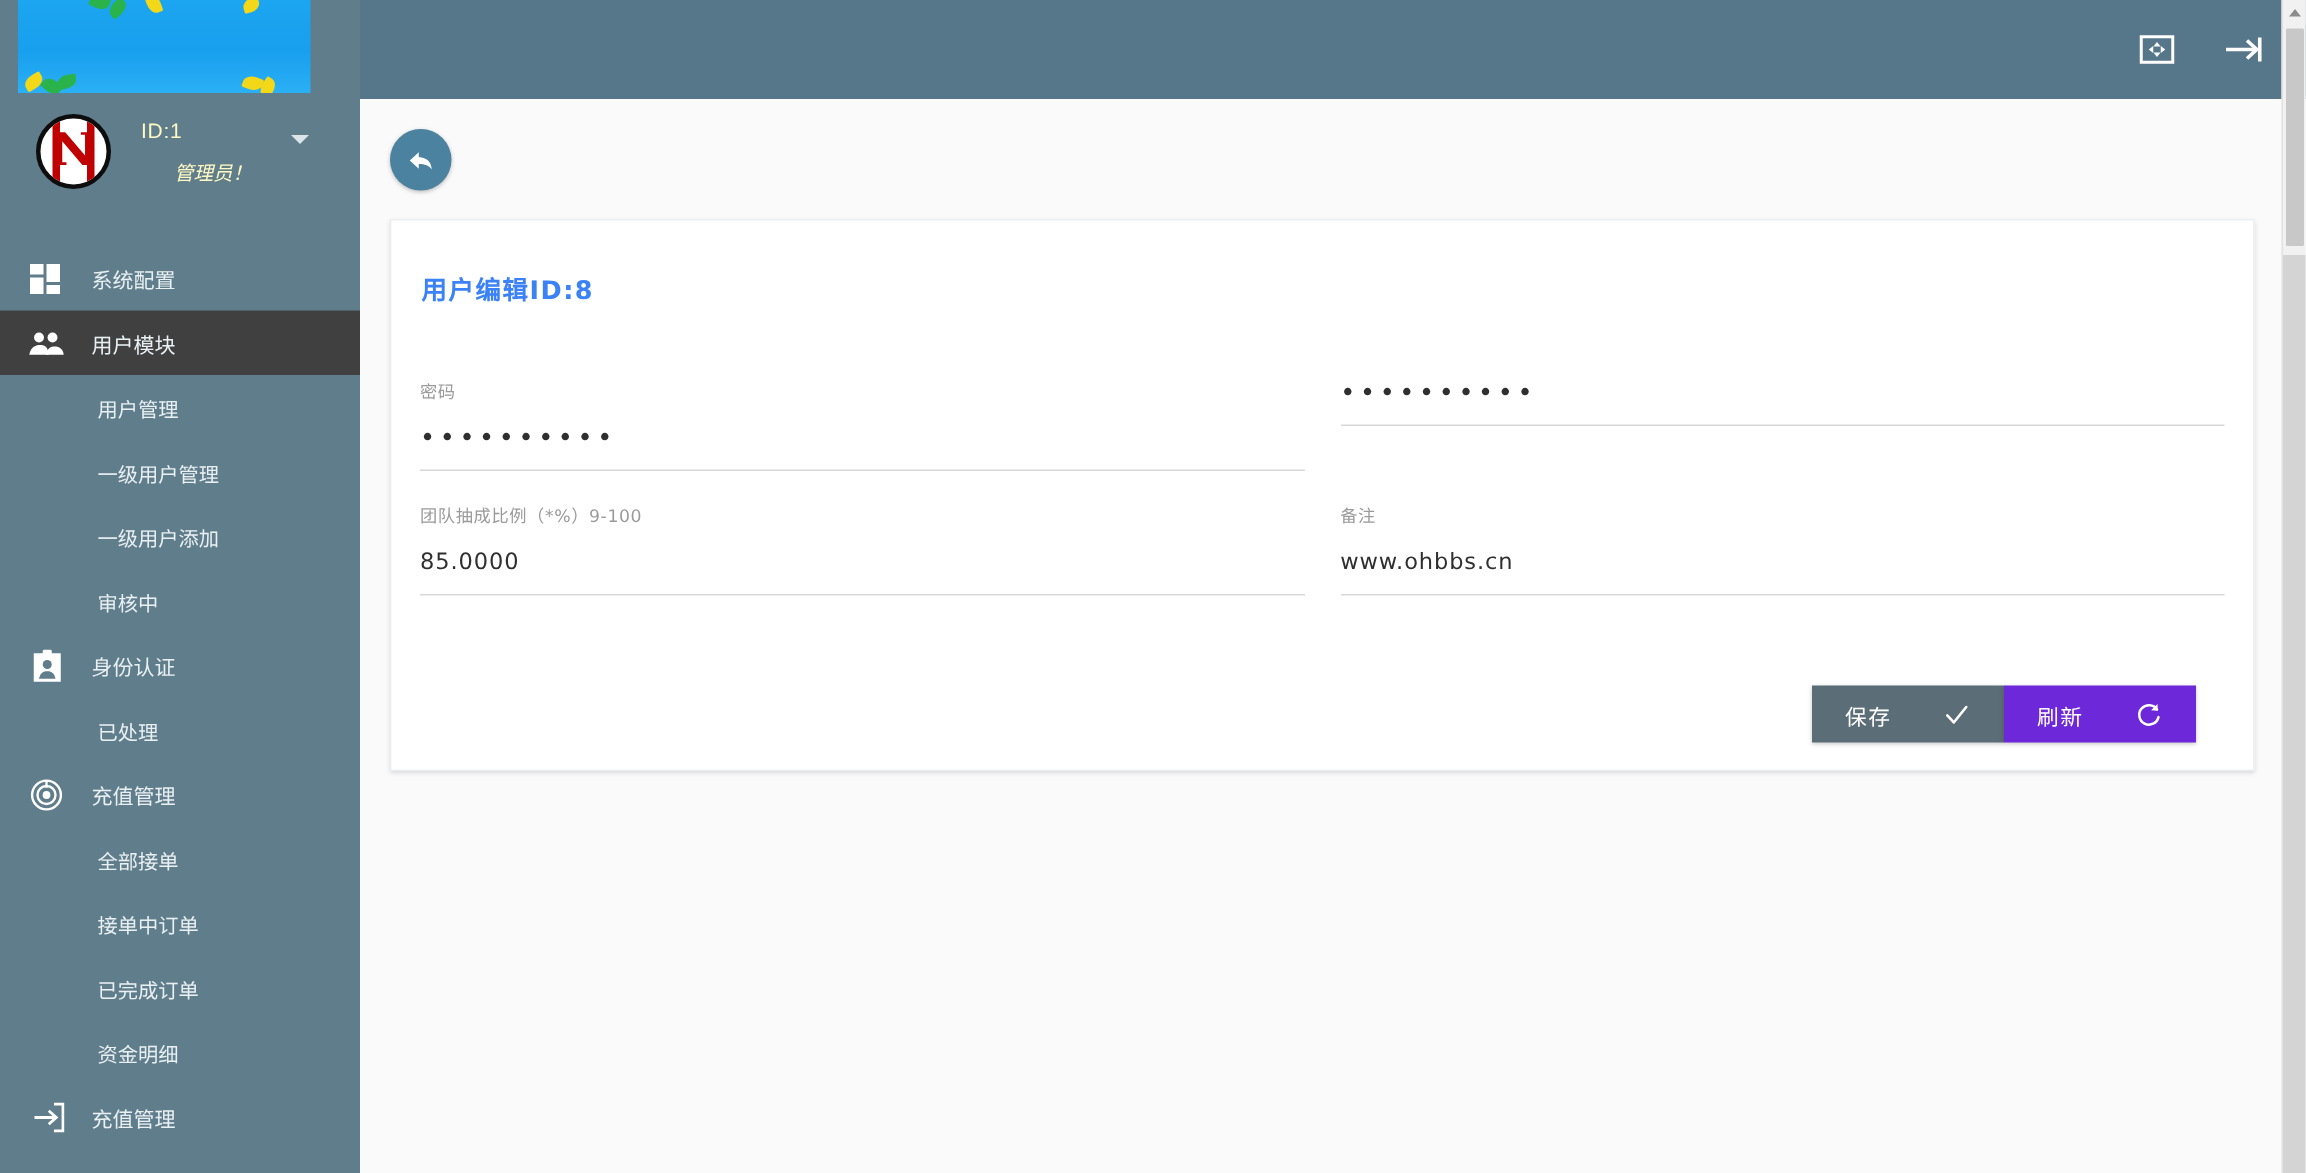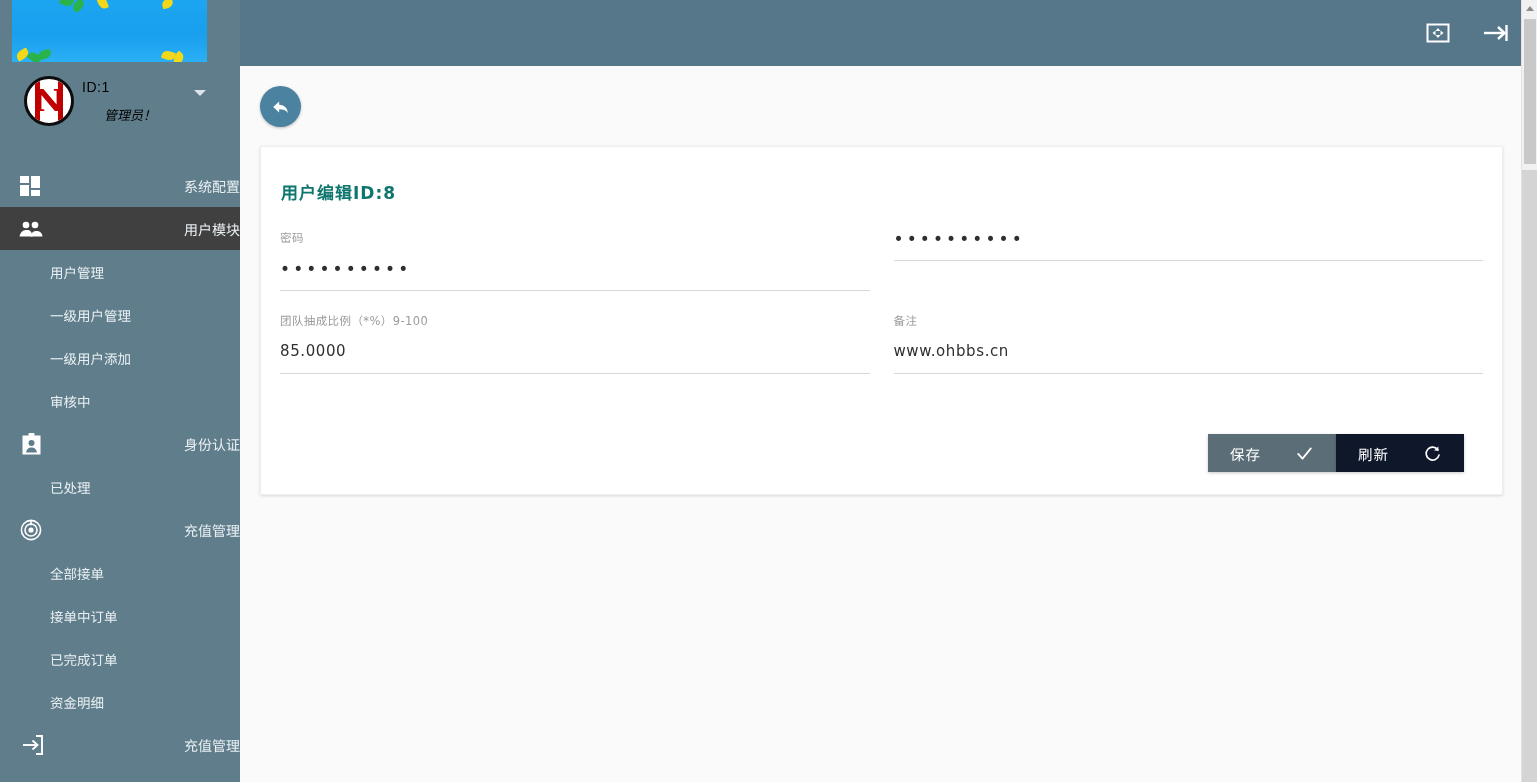--- a/index.html
+++ b/index.html
@@ -68,43 +68,42 @@
   .avatar::before {
     content: ""; position: absolute;
     left: 8px; top: 0; width: 5px; height: 100%;
     background: #c00000;
   }
   .avatar::after {
     content: ""; position: absolute;
     right: 8px; top: 0; width: 5px; height: 100%;
     background: #c00000;
   }
-  .profile-text { margin-left: 8px; flex: 1; color: #000000; }
+  .profile-text { margin-left: 20px; flex: 1; color: #fef9c3; }
   .profile-id { font-size: 14px; letter-spacing: .5px; }
   .profile-role { font-size: 13px; margin-top: 10px; margin-left: 22px; font-style: italic; }
   .caret {
     position: absolute; right: 34px; top: 28px;
     width: 0; height: 0;
     border-left: 6px solid transparent;
     border-right: 6px solid transparent;
     border-top: 6px solid #dbe5e9;
   }
 
   .menu { padding-top: 24px; }
   .menu-item {
     display: flex; align-items: center;
     height: 43px;
     color: #e9f0f3;
     font-size: 14px;
     cursor: pointer;
     position: relative;
-    justify-content: space-between;
   }
   .menu-item.parent { padding-left: 18px; }
-  .menu-item.child { padding-left: 26px; font-size: 13.5px; margin-left: 24px; }
+  .menu-item.child { padding-left: 65px; font-size: 13.5px; }
   .menu-item.active { background: #404040; }
   .menu-icon {
     width: 26px; height: 22px;
     margin-right: 17px;
     display: flex; align-items: center; justify-content: center;
     flex: 0 0 26px;
   }
   .menu-icon svg { display: block; }
   .menu-label { white-space: nowrap; }
 
@@ -140,24 +139,24 @@
 
   .card {
     background: #fff;
     border: 1px solid #eceff1;
     box-shadow: 0 1px 3px rgba(0,0,0,.13);
     padding: 32px 19px 18px 19px;
     width: 1243px;
     min-height: 349px;
   }
   .card-title {
-    font-size: 17px; color: #0f766e;
+    font-size: 17px; color: #3b82f6;
     letter-spacing: 1px;
     padding-left: 1px;
-    margin-bottom: 9px;
+    margin-bottom: 32px;
     font-family: "DejaVu Sans", sans-serif;
   }
 
   .form-grid {
     display: grid;
     grid-template-columns: 1fr 1fr;
     column-gap: 24px;
     row-gap: 0;
   }
   .field { padding-top: 16px; padding-bottom: 5px; }
@@ -193,21 +192,21 @@
     min-width: 128px;
     padding: 0 22px;
     border: none; cursor: pointer;
     color: #fff;
     font-size: 14.5px;
     letter-spacing: 1px;
     font-family: "DejaVu Sans", sans-serif;
     box-shadow: 0 1px 3px rgba(0,0,0,.22);
   }
   .btn-save { background: #5b6e78; }
-  .btn-refresh { background: #0f172a; }
+  .btn-refresh { background: #6d28d9; }
 
   
   .scrollbar {
     position: absolute; right: 0; top: 0;
     width: 16px; height: 782px;
     background: #f1f1f1;
     border-left: 1px solid #e2e2e2;
     z-index: 40;
   }
   .sb-up {

